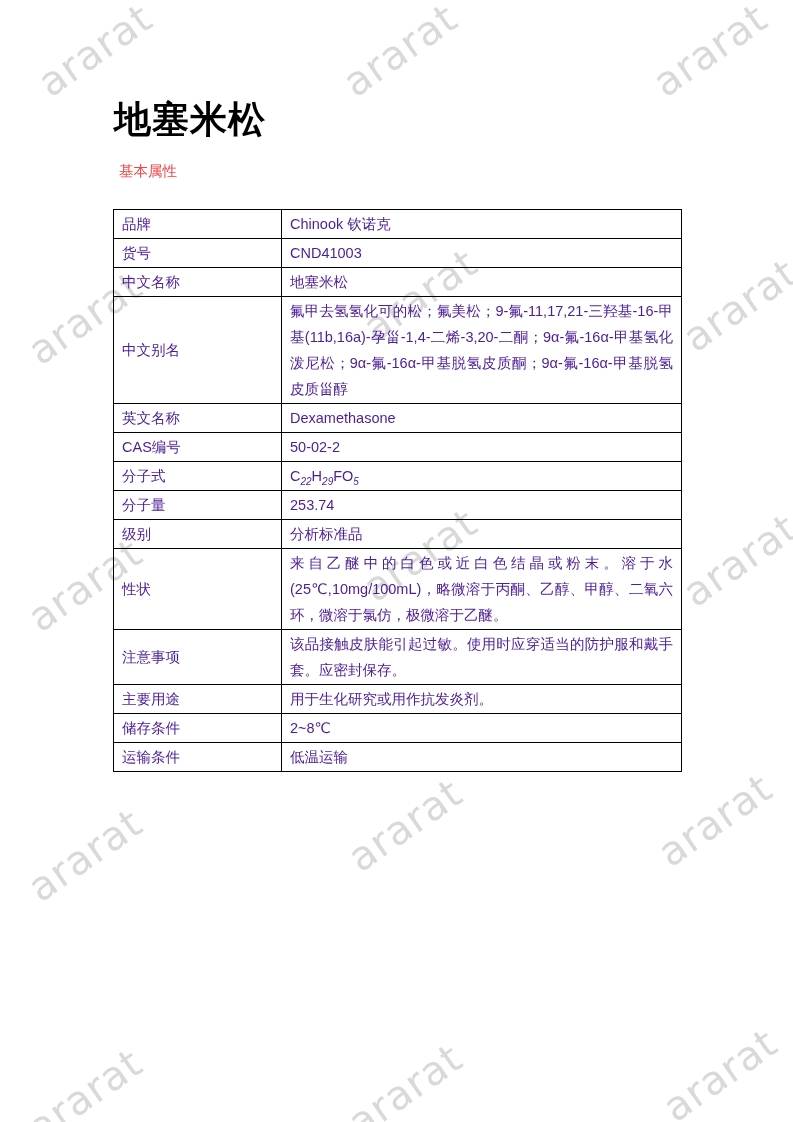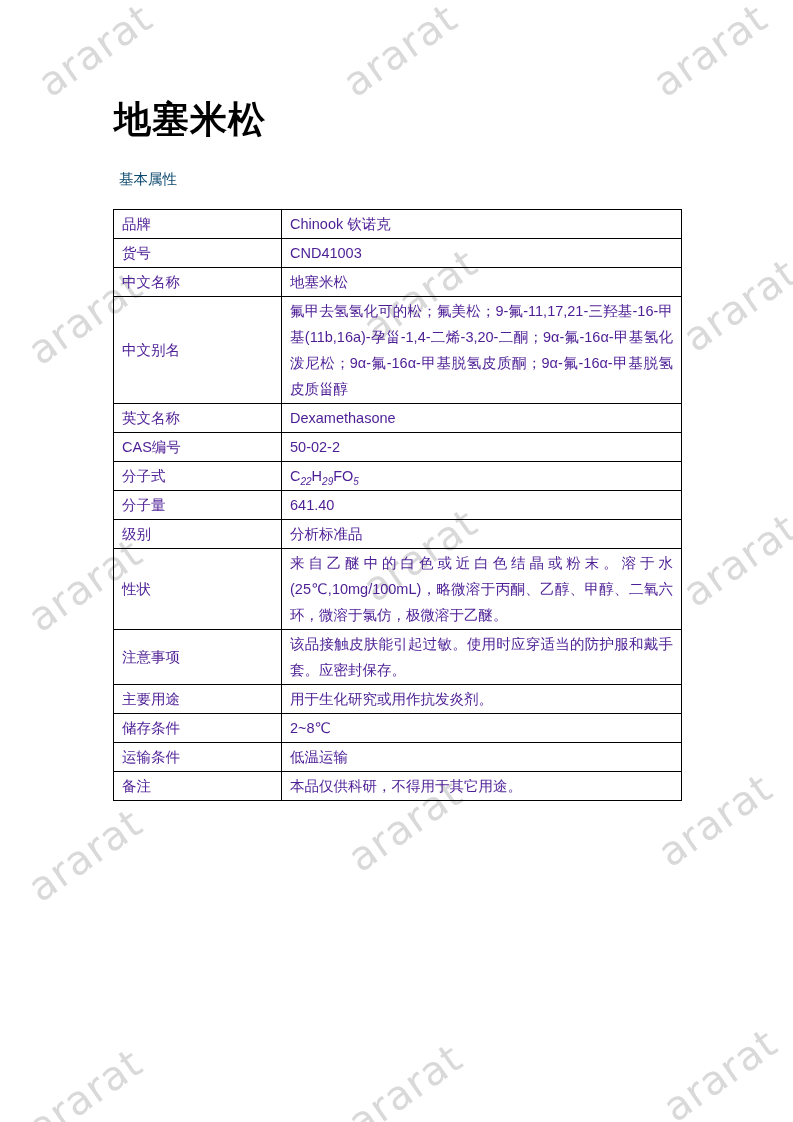--- a/index.html
+++ b/index.html
@@ -21,22 +21,22 @@
     letter-spacing:1px;
     white-space:nowrap;
     transform:translate(-50%,-50%) rotate(-35deg);
   }
   
   .title{
     position:absolute;left:114px;top:95px;margin:0;
     font-size:37px;font-weight:700;color:#000;letter-spacing:1px;
   }
   .subtitle{
-    position:absolute;left:119px;top:170px;
-    font-size:14.5px;color:#0c4a6e;
+    position:absolute;left:119px;top:162px;
+    font-size:14.5px;color:#ef4444;
   }
   
   table.props{
     position:absolute;left:113px;top:209px;
     width:569px;
     border-collapse:collapse;table-layout:fixed;
     font-size:14.5px;line-height:26px;color:#4c1d95;
   }
   table.props td{
     border:1px solid #000;
@@ -103,21 +103,21 @@
       <tr class="rs">
         <td class="label">CAS编号</td>
         <td class="value">50-02-2</td>
       </tr>
       <tr class="rs">
         <td class="label">分子式</td>
         <td class="value"><span>C</span><sub>22</sub><span>H</span><sub>29</sub><span>FO</span><sub>5</sub></td>
       </tr>
       <tr class="rs">
         <td class="label">分子量</td>
-        <td class="value">641.40</td>
+        <td class="value">253.74</td>
       </tr>
       <tr class="rs">
         <td class="label">级别</td>
         <td class="value">分析标准品</td>
       </tr>
       <tr class="r-props">
         <td class="label">性状</td>
         <td class="value multi">来自乙醚中的白色或近白色结晶或粉末。溶于水(25℃,10mg/100mL)，略微溶于丙酮、乙醇、甲醇、二氧六环，微溶于氯仿，极微溶于乙醚。</td>
       </tr>
       <tr class="r-note">
@@ -129,20 +129,16 @@
         <td class="value">用于生化研究或用作抗发炎剂。</td>
       </tr>
       <tr class="rs">
         <td class="label">储存条件</td>
         <td class="value">2~8℃</td>
       </tr>
       <tr class="rs">
         <td class="label">运输条件</td>
         <td class="value">低温运输</td>
       </tr>
-      <tr class="rs">
-        <td class="label">备注</td>
-        <td class="value">本品仅供科研，不得用于其它用途。</td>
-      </tr>
     </tbody>
   </table>
 
 </div>
 
 </body></html>

